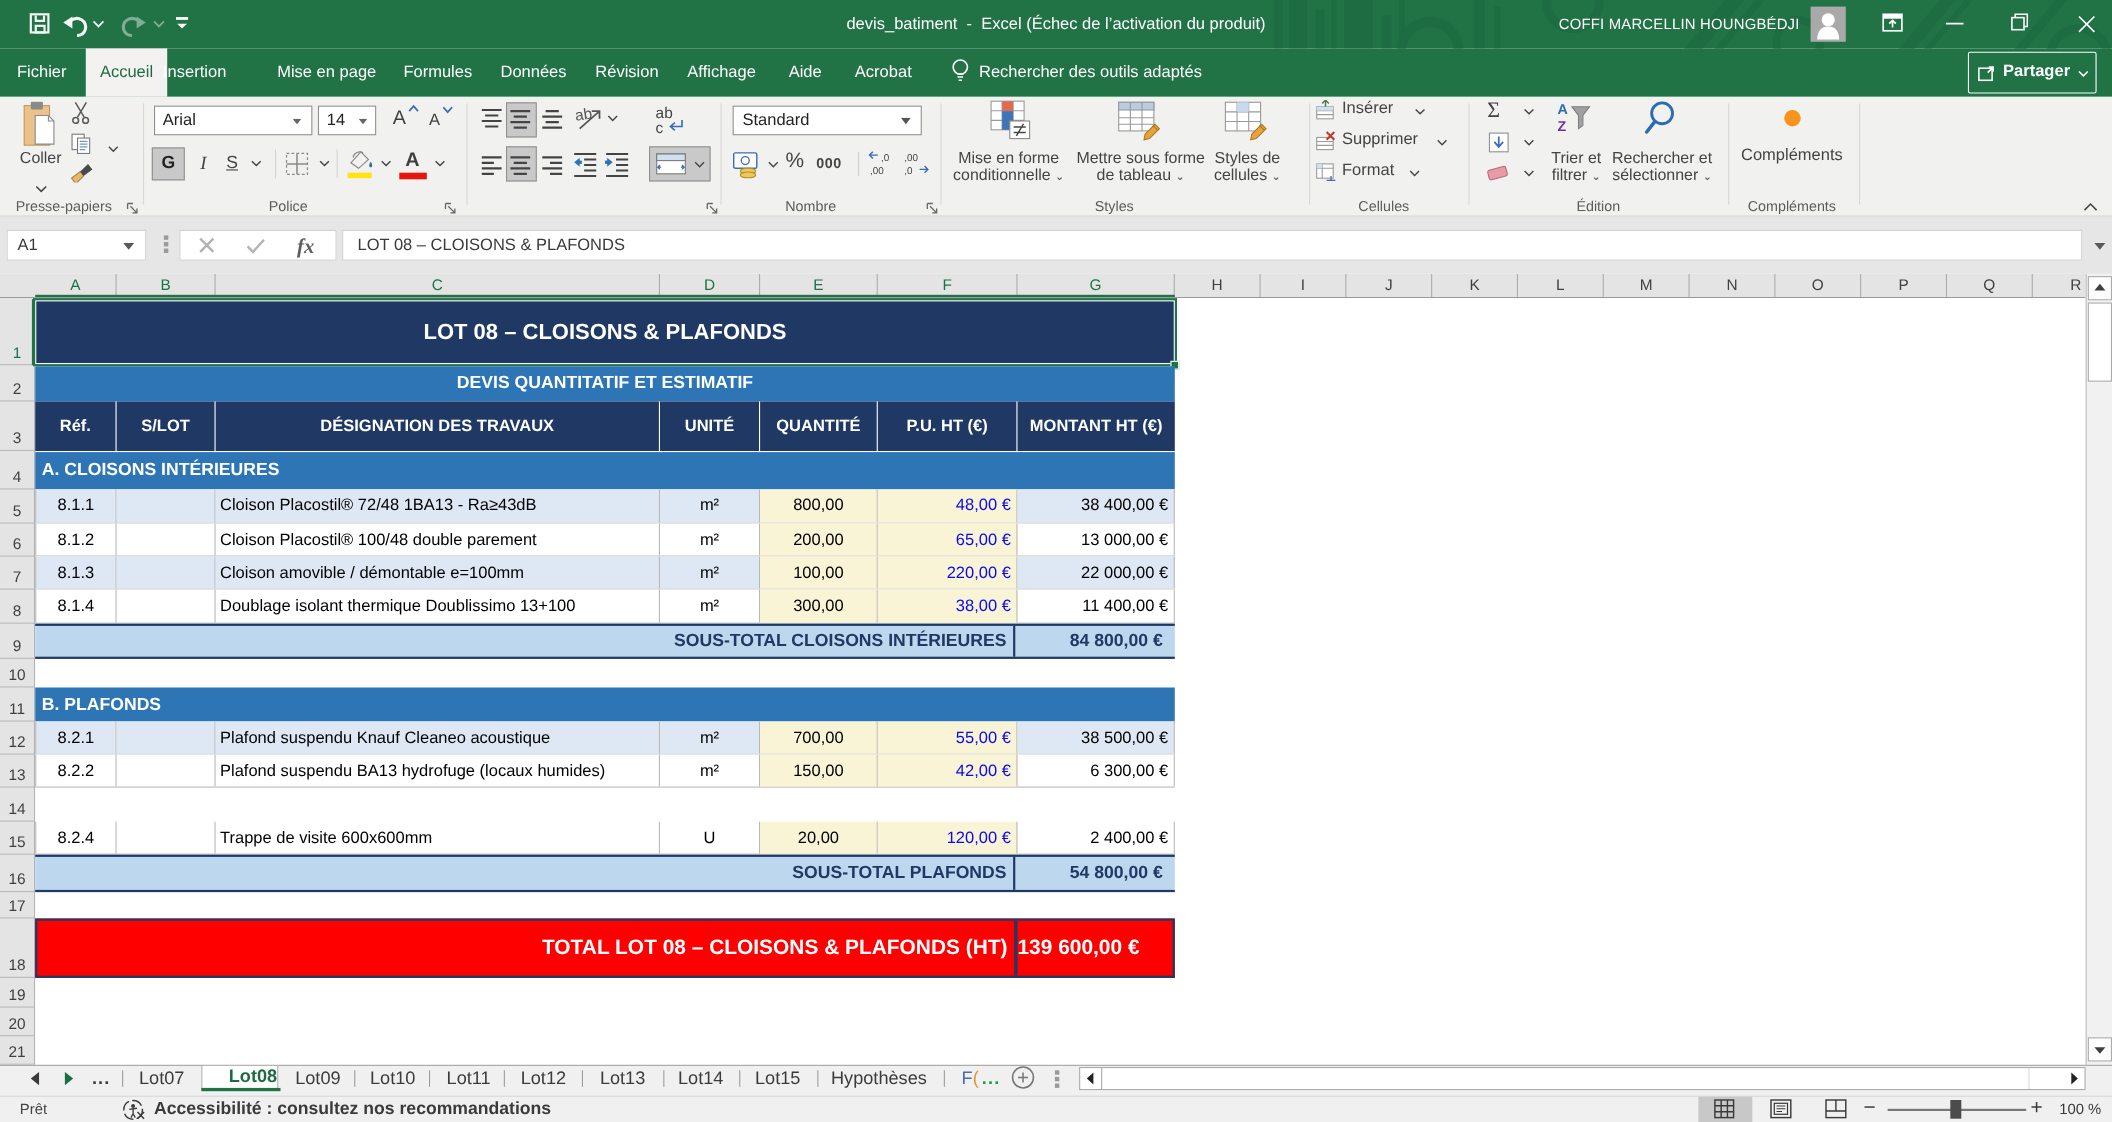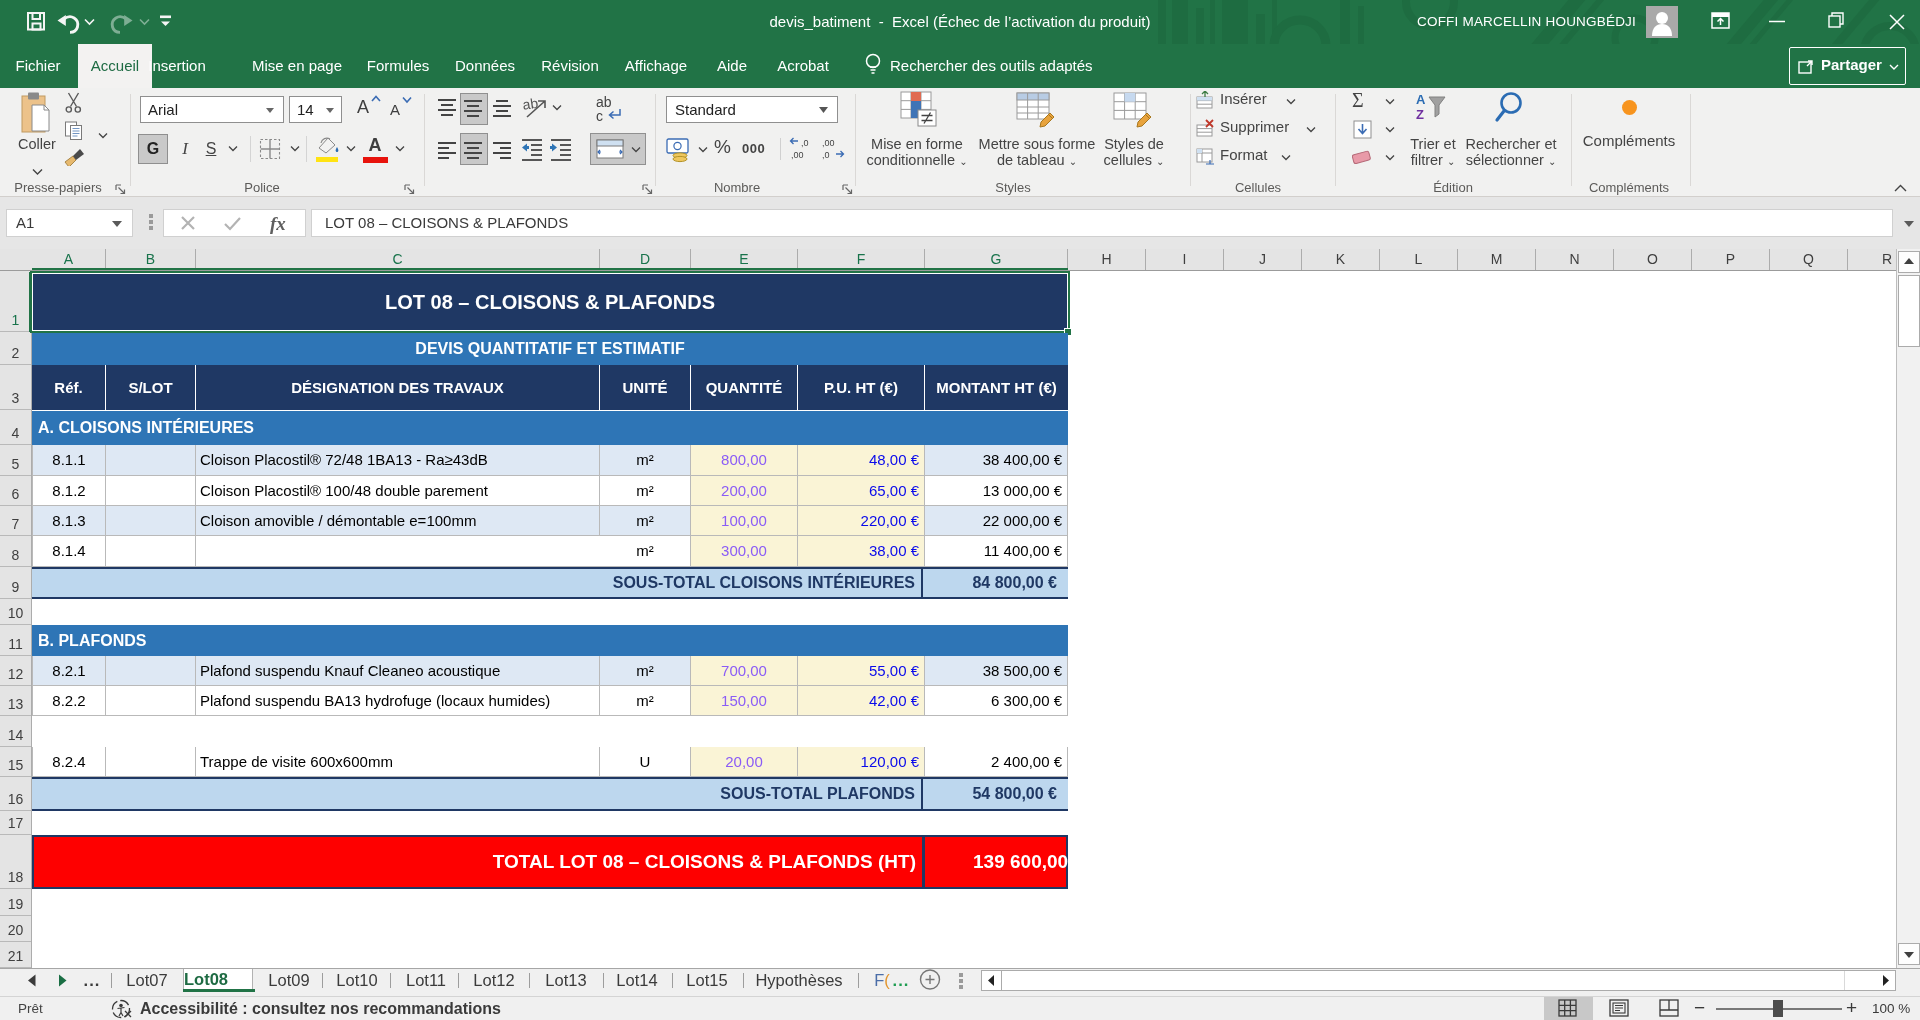--- a/index.html
+++ b/index.html
@@ -29,21 +29,21 @@
 
 #grid { position:absolute; left:32px; top:22px; width:1864px; height:697px; background:#fff; }
 .hc { top:0; height:45px; line-height:45px; text-align:center; border-right:1px solid #fff; }
 .drow { position:absolute; left:0; width:1036px; background:#fff; border-bottom:1px solid #b9b9b9; }
 .drow.alt .ca,.drow.alt .cb,.drow.alt .cc,.drow.alt .cd,.drow.alt .cg { background:#dee8f4; }
 .dc { position:absolute; top:0; height:100%; border-right:1px solid #b9b9b9; line-height:29px; font-size:15px; }
 .ca { left:0; width:74px; text-align:center; border-left:1px solid #b9b9b9; }
 .cb { left:74px; width:90px; }
 .cc { left:164px; width:404px; padding-left:4px; }
 .cd { left:568px; width:91px; text-align:center; }
-.ce { left:659px; width:107px; text-align:center; color:#8b5cf6; background:#faf4d6; }
+.ce { left:659px; width:107px; text-align:center; color:#000000; background:#faf4d6; }
 .cf { left:766px; width:127px; text-align:right; padding-right:5px; color:#0a0aeb; background:#faf4d6; }
 .cg { left:893px; width:143px; text-align:right; padding-right:5px; }
 .stot { left:0; width:1036px; background:#bdd7ee; border-top:2px solid #1f3864; border-bottom:2px solid #1f3864; color:#1f3864; font-weight:bold; font-size:16px; }
 </style>
 </head>
 <body>
 <div id="page">
   <div id="titlebar">
     <svg width="1920" height="44" style="position:absolute;left:0;top:0;">
       <g fill="#1e6c41">
@@ -585,20 +585,21 @@
           <div class="dc cb"></div>
           <div class="dc cc">Cloison amovible / démontable e=100mm</div>
           <div class="dc cd">m²</div>
           <div class="dc ce">100,00</div>
           <div class="dc cf">220,00 €</div>
           <div class="dc cg">22 000,00 €</div>
       </div>
       <div class="drow" style="top:265px;height:31px;">
         <div class="dc ca">8.1.4</div>
           <div class="dc cb"></div>
+          <div class="dc cc">Doublage isolant thermique Doublissimo 13+100</div>
           <div class="dc cd">m²</div>
           <div class="dc ce">300,00</div>
           <div class="dc cf">38,00 €</div>
           <div class="dc cg">11 400,00 €</div>
       </div>
 
       <div class="abs stot" style="top:296px;height:32px;">
         <div class="abs" style="left:0;top:0;width:889px;height:100%;text-align:right;padding-right:6px;line-height:28px;">SOUS-TOTAL CLOISONS INTÉRIEURES</div>
         <div class="abs" style="left:889px;top:0;width:2px;height:100%;background:#1f3864;"></div>
         <div class="abs" style="left:891px;top:0;width:141px;height:100%;text-align:right;padding-right:7px;line-height:28px;">84 800,00 €</div>
@@ -636,21 +637,21 @@
 
       <div class="abs stot" style="top:506px;height:34px;">
         <div class="abs" style="left:0;top:0;width:889px;height:100%;text-align:right;padding-right:6px;line-height:30px;">SOUS-TOTAL PLAFONDS</div>
         <div class="abs" style="left:889px;top:0;width:2px;height:100%;background:#1f3864;"></div>
         <div class="abs" style="left:891px;top:0;width:141px;height:100%;text-align:right;padding-right:7px;line-height:30px;">54 800,00 €</div>
       </div>
 
       <div class="abs" style="left:0;top:564px;width:1036px;height:54px;background:#fe0000;border:2px solid #1f3864;color:#fff;font-weight:bold;font-size:19px;">
         <div class="abs" style="left:0;top:0;width:888px;height:100%;text-align:right;padding-right:6px;line-height:50px;">TOTAL LOT 08 – CLOISONS &amp; PLAFONDS (HT)</div>
         <div class="abs" style="left:888px;top:0;width:3px;height:100%;background:#1f3864;"></div>
-        <div class="abs" style="left:891px;top:0;width:166px;height:100%;text-align:right;padding-right:7px;line-height:50px;">139 600,00 €</div>
+        <div class="abs" style="left:891px;top:0;width:166px;height:100%;text-align:left;padding-right:7px;line-height:50px;">139 600,00 €</div>
       </div>
     </div>
 
     <div class="abs" style="left:1896px;top:0;width:24px;height:719px;background:#f1f1f1;border-left:1px solid #bdbdbd;">
       <div class="abs" style="left:1px;top:2px;width:22px;height:22px;background:#fdfdfd;border:1px solid #ababab;text-align:center;"><svg width="20" height="20">
             <polygon points="10,6 15,12 5,12" fill="#3f3f3f"></polygon>
           </svg></div>
       <div class="abs" style="left:1px;top:26px;width:22px;height:72px;background:#fff;border:1px solid #ababab;"></div>
       <div class="abs" style="left:1px;top:694px;width:22px;height:22px;background:#fdfdfd;border:1px solid #ababab;text-align:center;"><svg width="20" height="20">
             <polygon points="5,8 15,8 10,14 " fill="#3f3f3f"></polygon>
@@ -658,21 +659,21 @@
     </div>
   </div>
   <div id="tabbarz">
     <svg width="80" height="27" style="position:absolute;left:0;top:0;">
       <polygon points="35.5,5.5 35.5,17.5 28,11.5" fill="#3a3a3a"></polygon>
       <polygon points="59,5.5 59,17.5 66.5,11.5" fill="#1a6e44"></polygon>
     </svg>
     <div class="sheettab" style="left:78px;width:28px;font-weight:bold;letter-spacing:1px;">...</div>
     <div class="tdiv" style="left:111px;"></div>
     <div class="sheettab" style="left:107px;width:80px;">Lot07</div>
-    <div class="abs" style="left:183px;top:0;width:70px;height:22px;background:#fff;border-left:1px solid #b2b2b2;border-right:1px solid #b2b2b2;color:#1e6b43;font-weight:bold;text-align:left;line-height:21px;font-size:16.5px;">Lot08</div>
+    <div class="abs" style="left:183px;top:0;width:70px;height:22px;background:#fff;border-left:1px solid #b2b2b2;border-right:1px solid #b2b2b2;color:#1e6b43;font-weight:bold;text-align:right;line-height:21px;font-size:16.5px;">Lot08</div>
     <div class="abs" style="left:183px;top:20px;width:72px;height:3px;background:#217346;"></div>
     <div class="sheettab" style="left:254px;width:70px;">Lot09</div>
     <div class="tdiv" style="left:322px;"></div>
     <div class="sheettab" style="left:322px;width:70px;">Lot10</div>
     <div class="tdiv" style="left:390px;"></div>
     <div class="sheettab" style="left:391px;width:70px;">Lot11</div>
     <div class="tdiv" style="left:458px;"></div>
     <div class="sheettab" style="left:459px;width:70px;">Lot12</div>
     <div class="tdiv" style="left:529px;"></div>
     <div class="sheettab" style="left:531px;width:70px;">Lot13</div>

